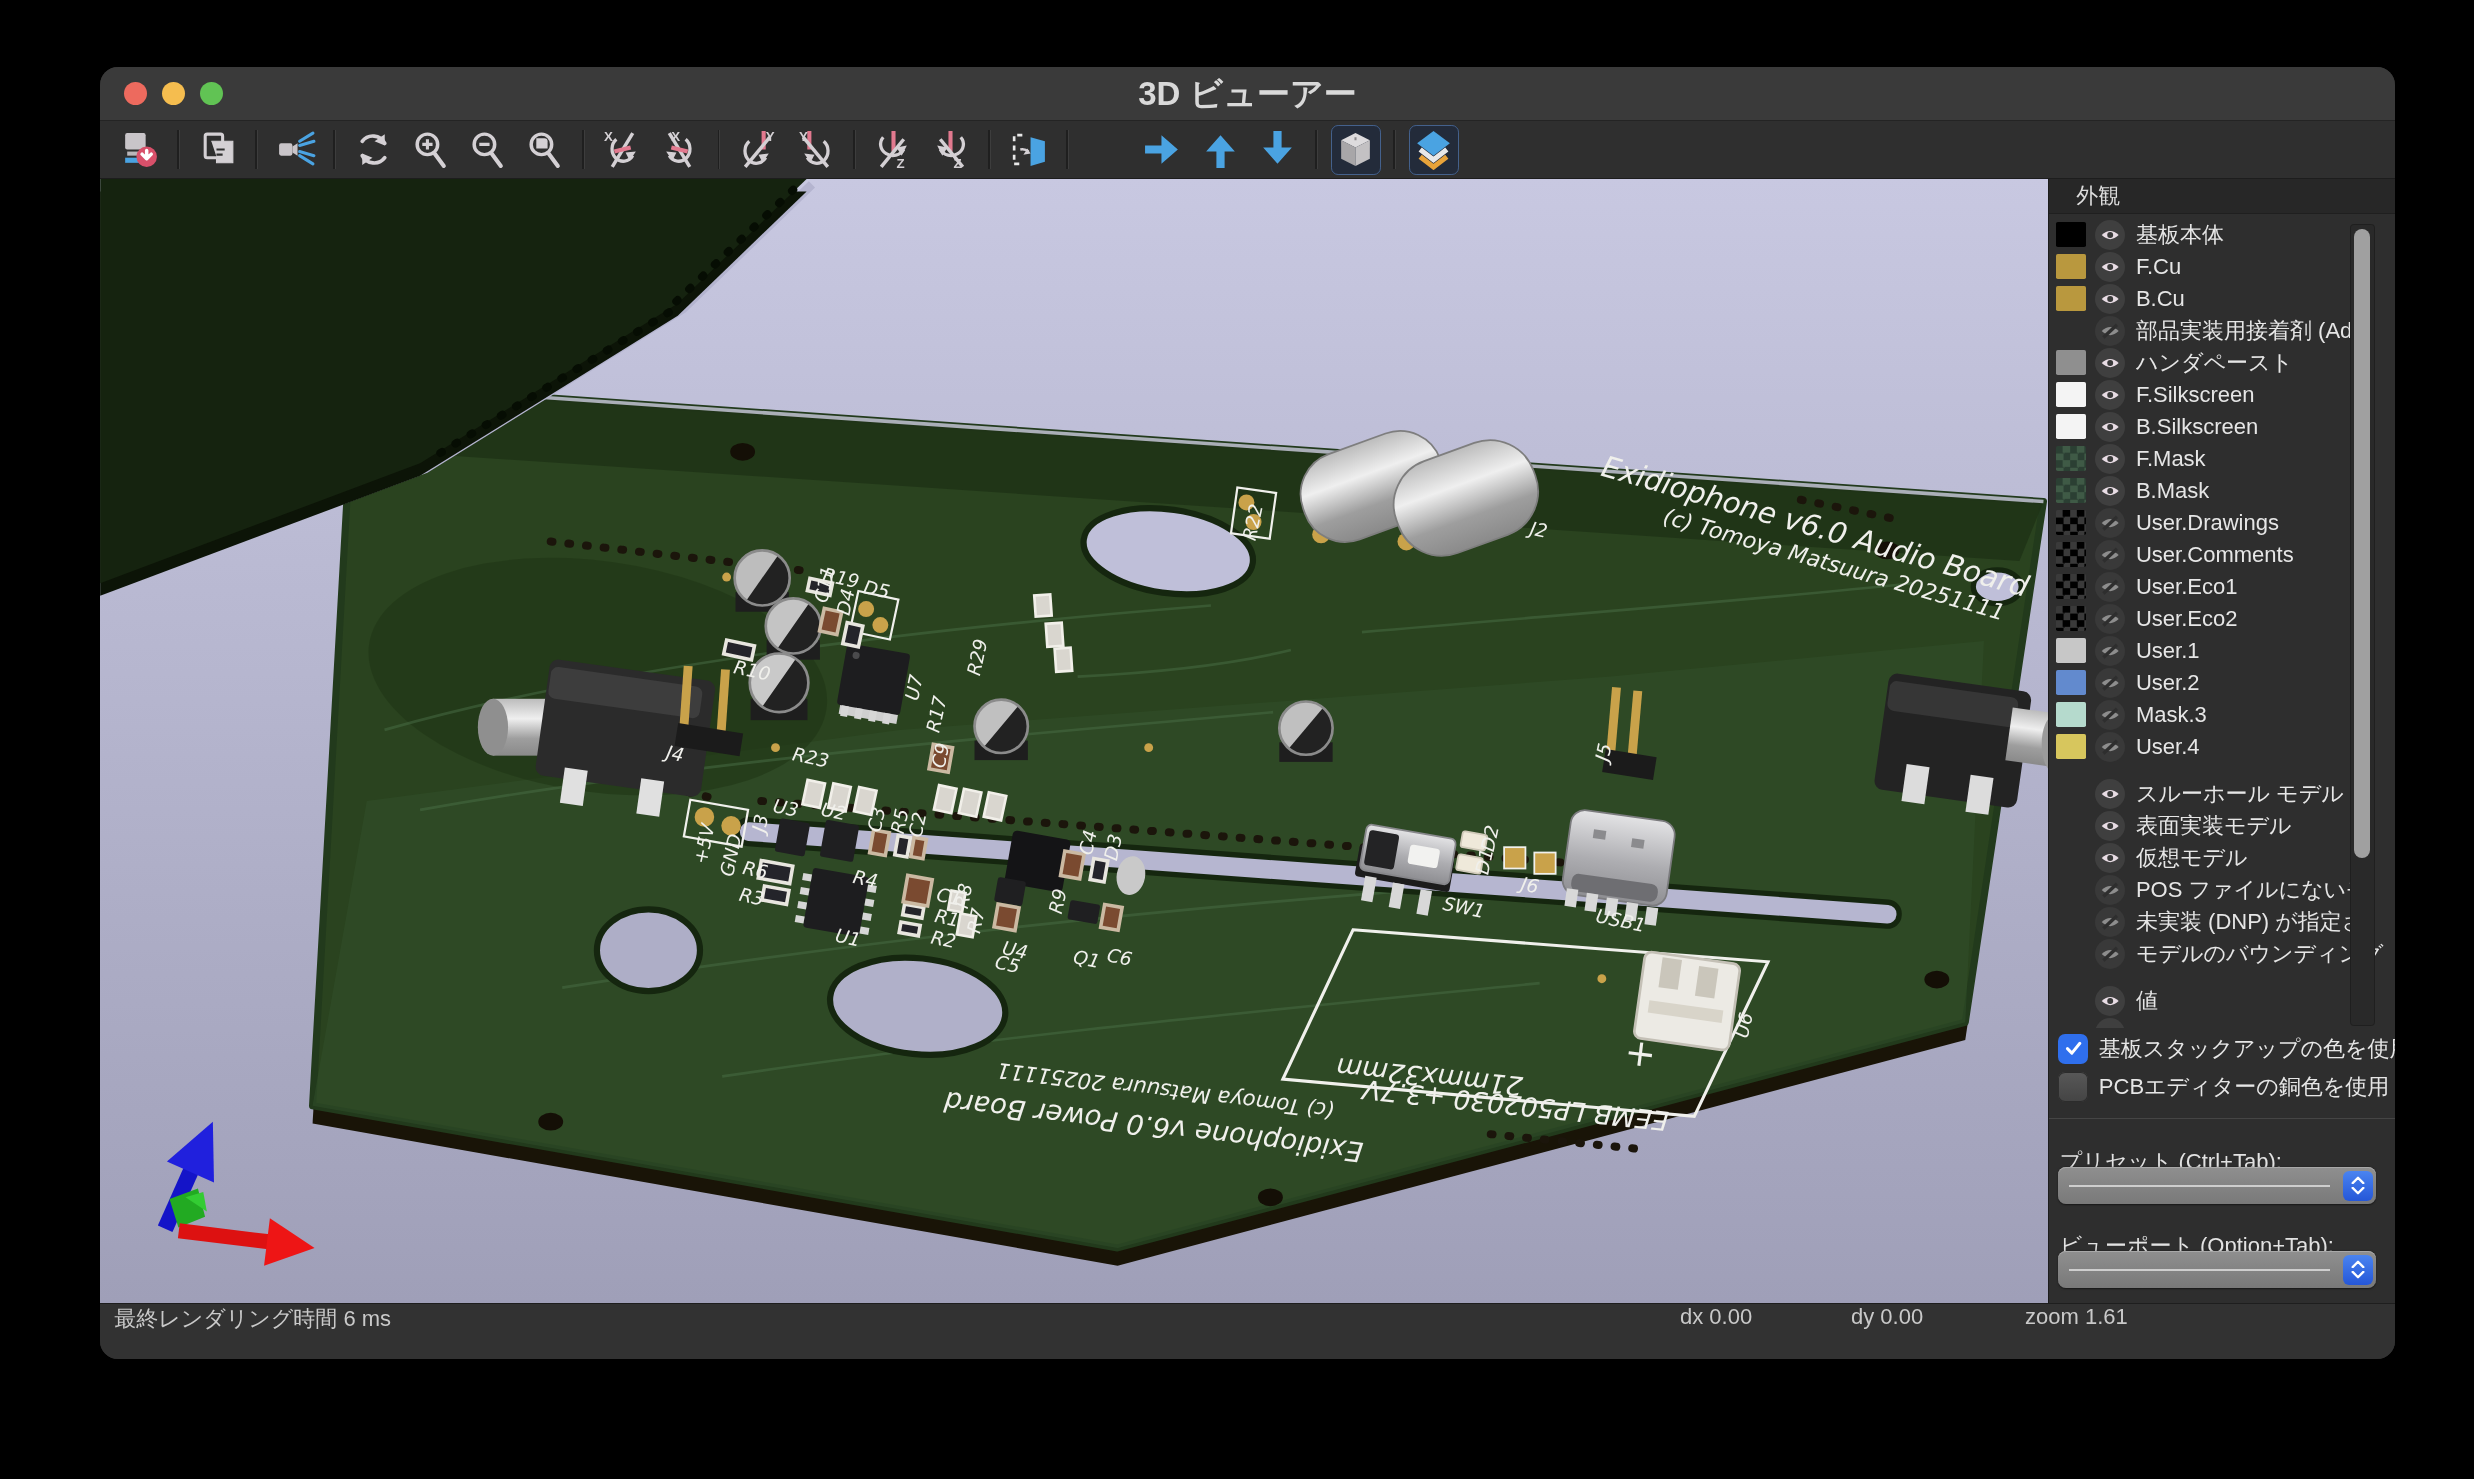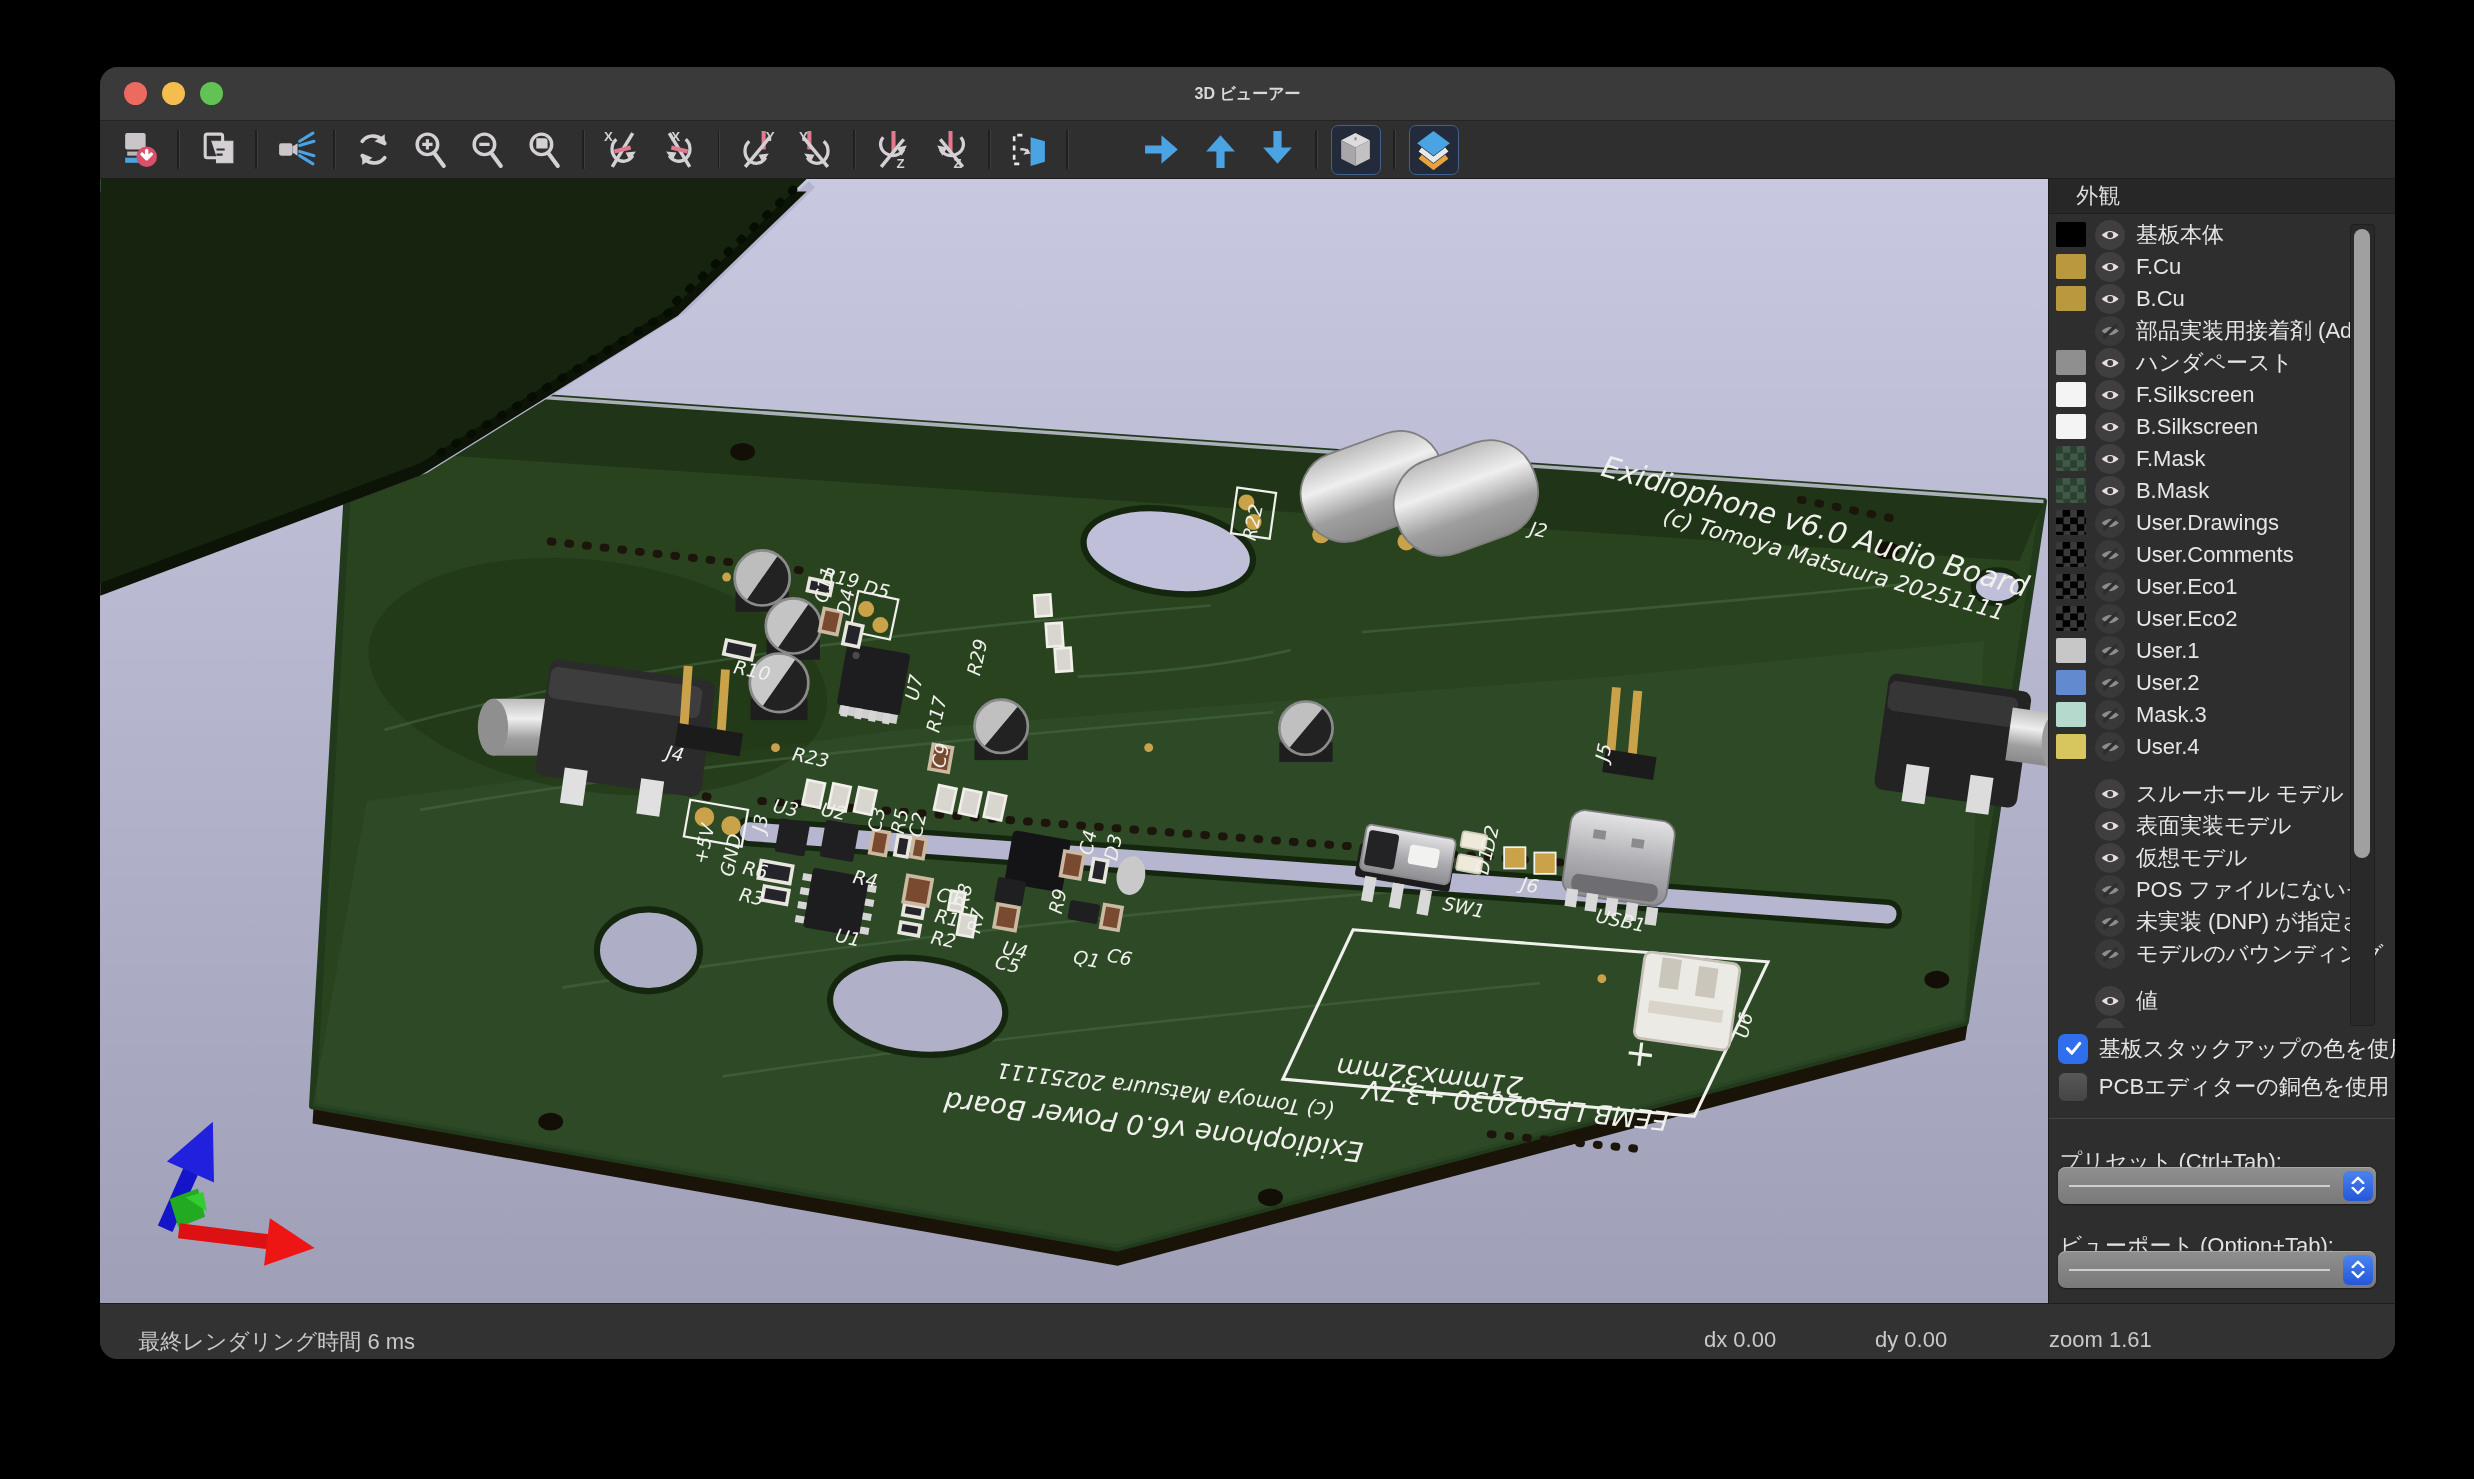--- a/index.html
+++ b/index.html
@@ -2,21 +2,21 @@
 <html style="font-size:14.2px"><head>
 <meta charset="utf-8">
 <style>
   html,body{margin:0;padding:0;width:2475px;height:1479px;background:#000;overflow:hidden;
     font-family:"Liberation Sans","DejaVu Sans",sans-serif;}
   .window{position:absolute;left:100px;top:67px;width:2295px;height:1292px;background:#2f2f2f;
     border-radius:18px;overflow:hidden;box-shadow:0 27px 71px rgba(0,0,0,.8);}
   
   .titlebar{position:relative;height:53px;background:#3a3a3a;border-bottom:0.9px solid #242424;}
   .title{position:absolute;left:0;right:0;top:0;line-height:53px;text-align:center;color:#d9d9d9;
-    font-size:16px;font-weight:bold;}
+    font-size:33px;font-weight:bold;}
   .lights{position:absolute;left:24px;top:15px;display:flex;gap:15px;}
   .light{width:23px;height:23px;border-radius:50%;}
   .light.red{background:#ed6a5e;}.light.yellow{background:#f5bd4f;}.light.green{background:#61c354;}
   
   .toolbar{height:57px;background:#2f2f2f;border-bottom:0.9px solid #1d1d1d;display:flex;align-items:center;
     padding-left:10.7px;}
   .tbtn{width:50px;height:50px;display:flex;align-items:center;justify-content:center;border-radius:7.1px;
     flex:0 0 auto;margin:0 3.6px;}
   .tbtn svg{width:41px;height:41px;}
   .tbtn.active{background:#232b3a;outline:1.8px solid #44618c;outline-offset:-1.8px;}
@@ -67,21 +67,21 @@
   .psep{position:absolute;left:0;width:100%;height:0.9px;background:#454545;}
   .plabel{position:absolute;left:10.7px;white-space:nowrap;color:#e2e2e2;margin-top:10px;}
   .dd{position:absolute;left:9px;width:318px;height:37px;background:linear-gradient(#8f8f8f,#797979);
     border-radius:8px;box-shadow:inset 0 0.9px 0 #a8a8a8,0 0.9px 1.8px rgba(0,0,0,.5);}
   .dd::before{content:"";position:absolute;left:10.7px;right:46px;top:18px;height:1.8px;background:#dadada;opacity:.85;}
   .ddstep{position:absolute;right:3.6px;top:3.6px;width:30px;height:30px;border-radius:6.2px;
     background:linear-gradient(#4a84f0,#2557d8);display:flex;flex-direction:column;align-items:center;justify-content:center;gap:2.7px;}
   .ddstep svg{width:16px;height:8px;display:block;}
   
   .status{position:relative;height:57px;background:#323232;border-top:0.9px solid #1e1e1e;color:#c9c9c9;font-size:22px;}
-  .status .f{position:absolute;top:23px;white-space:nowrap;margin-left:24px;}
+  .status .f{position:absolute;top:0;white-space:nowrap;}
   .silk{fill:#f0f0ec;font-style:italic;font-family:"DejaVu Sans",sans-serif;}
 </style>
 </head>
 <body>
 
 <div class="window">
 
   <div class="titlebar">
     <div class="lights">
       <div class="light red"></div>

